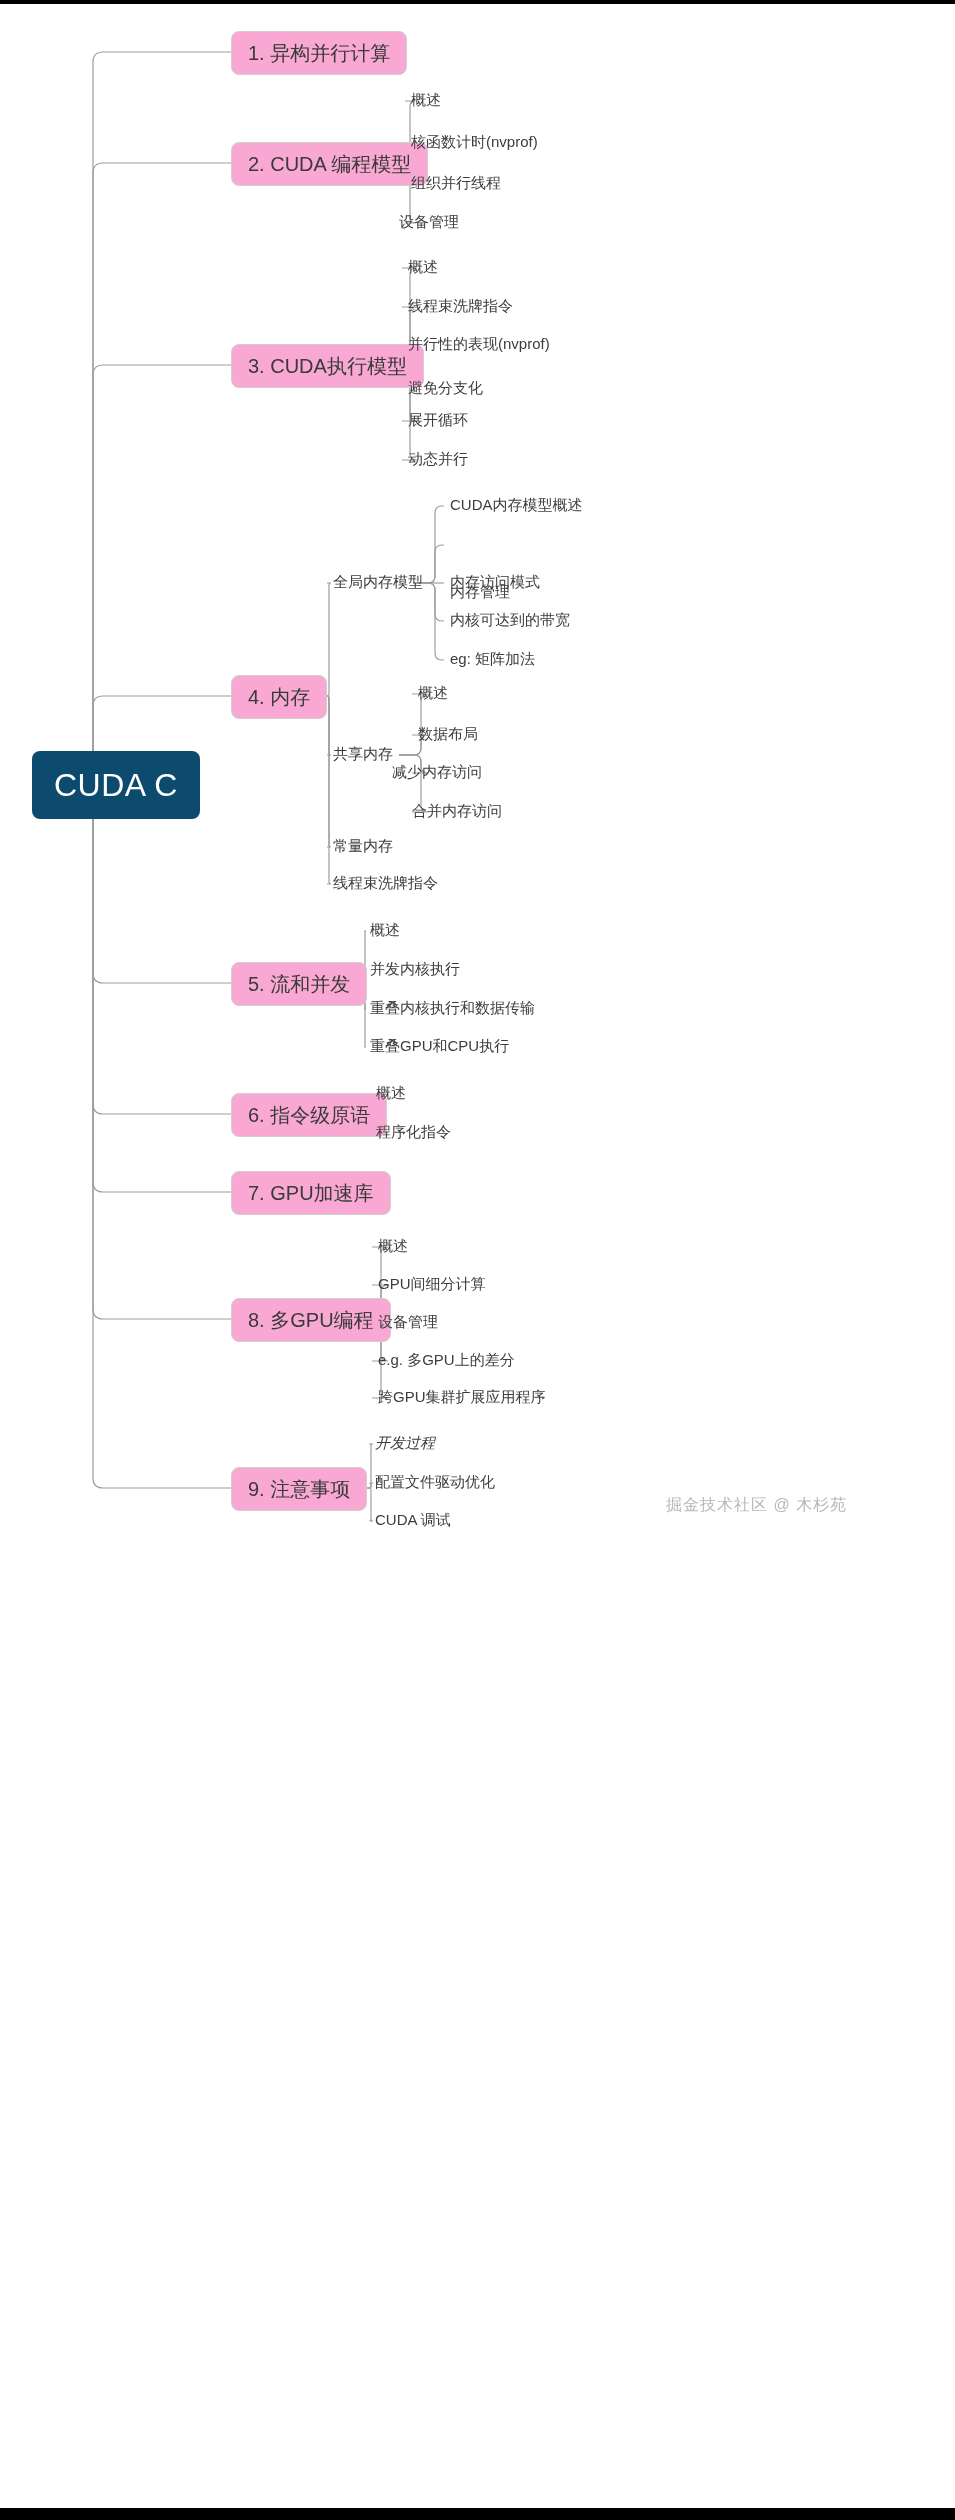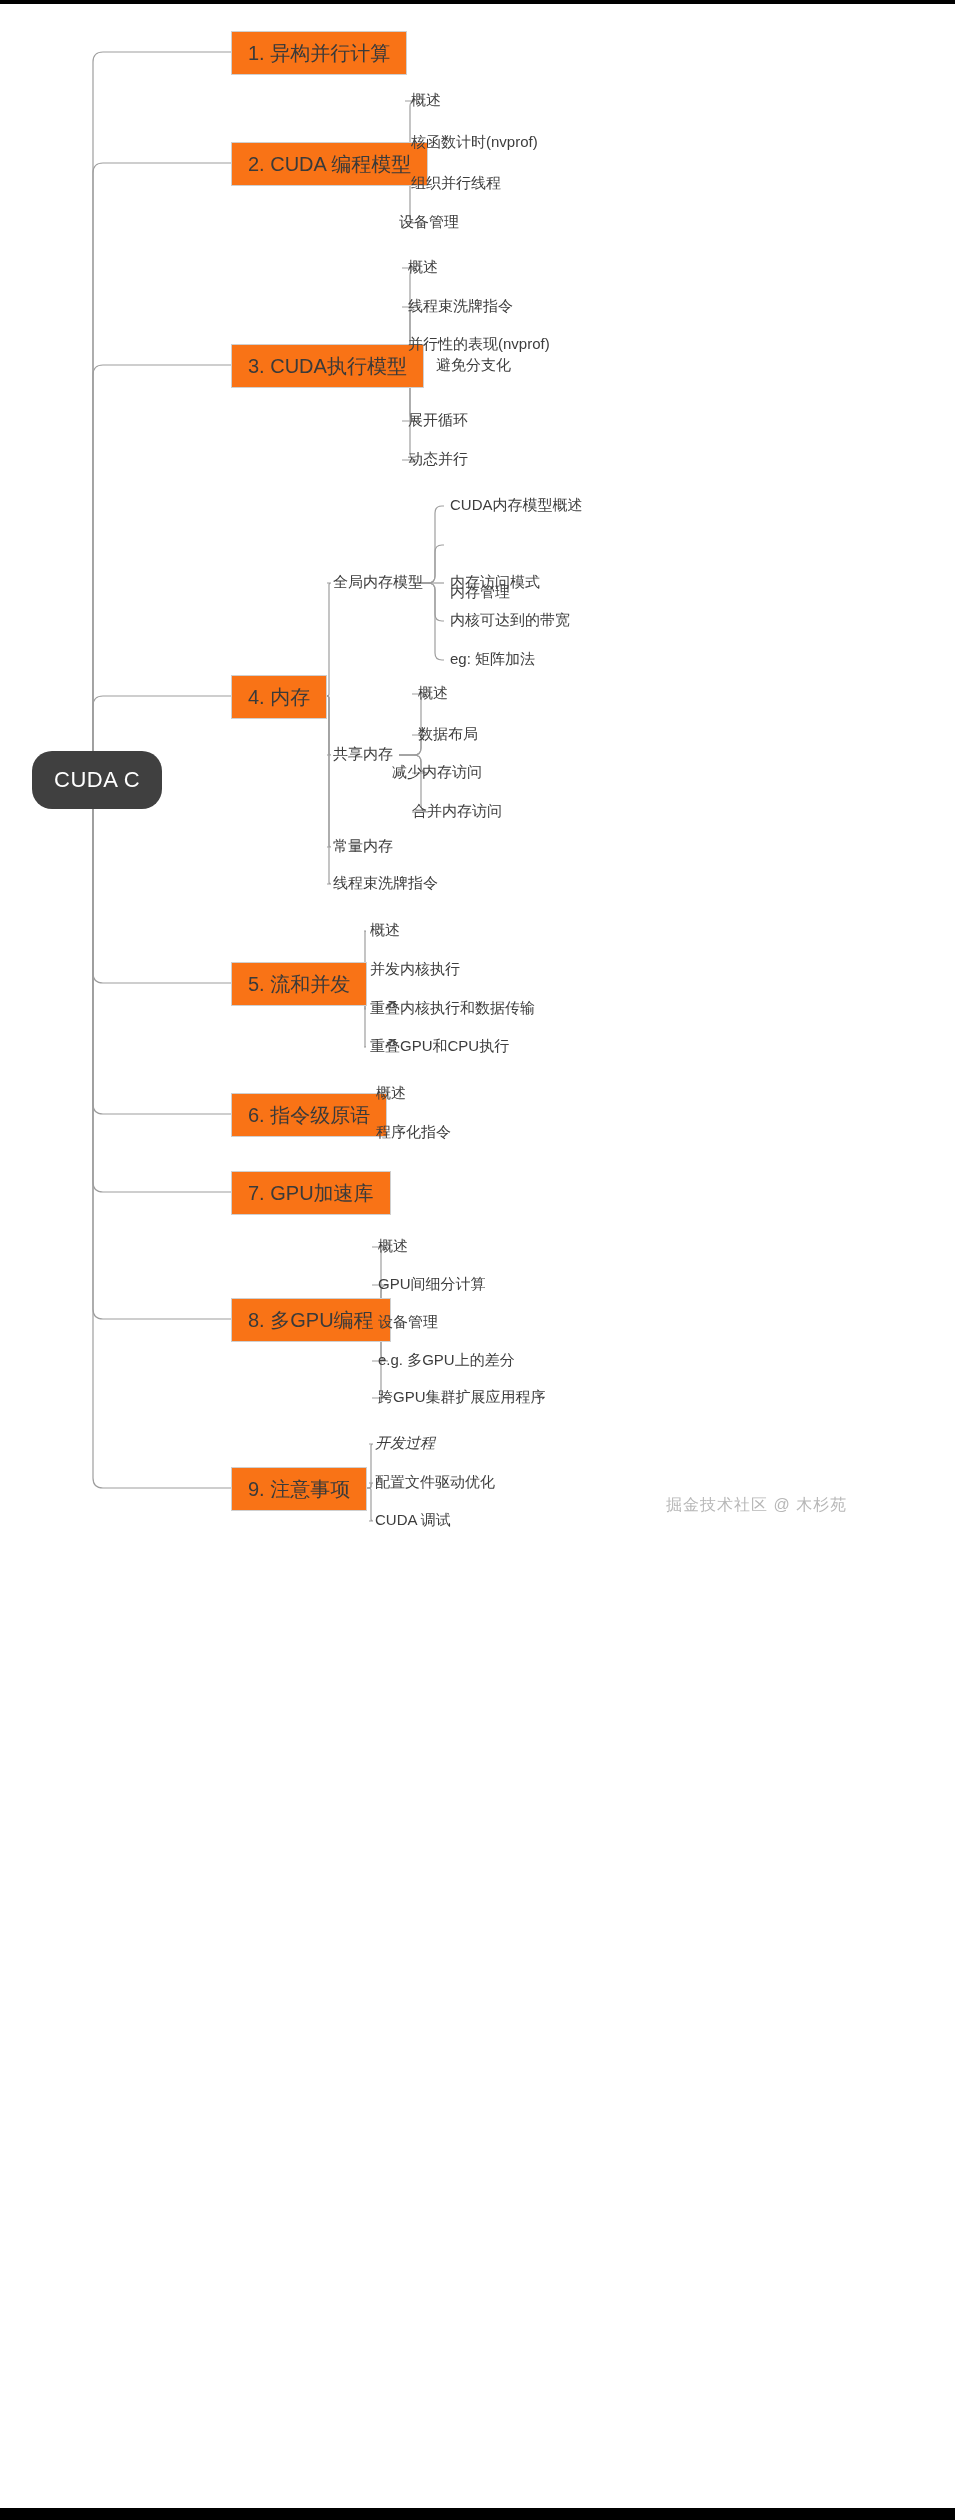--- a/index.html
+++ b/index.html
@@ -7,26 +7,26 @@
     font-family:"Liberation Sans","DejaVu Sans",sans-serif;
     width:955px;height:2520px;position:relative;overflow:hidden;
     color:#3a3a3a;
   }
   #canvas{position:absolute;left:0;top:0;width:955px;height:2520px;}
   svg.links{position:absolute;left:0;top:0;width:955px;height:2520px;pointer-events:none;}
   .node{position:absolute;white-space:nowrap;line-height:1;}
 
   
   .root{
-    background:#404040;color:#ffffff;border-radius:20px;
-    font-size:22px;padding:18px 22px;letter-spacing:.5px;
+    background:#0c4a6e;color:#ffffff;border-radius:8px;
+    font-size:32px;padding:18px 22px;letter-spacing:.5px;
   }
   
   .topic{
-    background:#f97316;border:1px solid #cfcfcf;border-radius:0;
+    background:#f9a8d4;border:1px solid #cfcfcf;border-radius:8px;
     font-size:20px;padding:11px 16px;color:#3a3a3a;
   }
   
   .leaf{font-size:15px;color:#3d3d3d;}
   .watermark{
     font-size:16px;color:#b7b7b7;letter-spacing:1px;
   }
   .bottombar{position:absolute;left:0;top:2508px;width:955px;height:12px;background:#000;}
   .topbar{position:absolute;left:0;top:0;width:955px;height:4px;background:#000;}
 </style>
@@ -94,21 +94,21 @@
       <div class="node topic" style="left: 231px; top: 1171px;">7. GPU加速库</div>
       <div class="node topic" style="left: 231px; top: 1298px;">8. 多GPU编程</div>
       <div class="node topic" style="left: 231px; top: 1467px;">9. 注意事项</div>
       <div class="node leaf" style="left: 411px; top: 92px;">概述</div>
       <div class="node leaf" style="left: 411px; top: 134px;">核函数计时(nvprof)</div>
       <div class="node leaf" style="left: 411px; top: 175px;">组织并行线程</div>
       <div class="node leaf" style="left: 399px; top: 214px; text-align: right;">设备管理</div>
       <div class="node leaf" style="left: 408px; top: 259px;">概述</div>
       <div class="node leaf" style="left: 408px; top: 298px;">线程束洗牌指令</div>
       <div class="node leaf" style="left: 408px; top: 336px;">并行性的表现(nvprof)</div>
-      <div class="node leaf" style="left: 408px; top: 357px; margin-left: 28px;">避免分支化</div>
+      <div class="node leaf" style="left: 408px; top: 380px;">避免分支化</div>
       <div class="node leaf" style="left: 408px; top: 412px;">展开循环</div>
       <div class="node leaf" style="left: 408px; top: 451px;">动态并行</div>
       <div class="node leaf" style="left: 333px; top: 574px;">全局内存模型</div>
       <div class="node leaf" style="left: 333px; top: 746px;">共享内存</div>
       <div class="node leaf" style="left: 333px; top: 838px;">常量内存</div>
       <div class="node leaf" style="left: 333px; top: 875px;">线程束洗牌指令</div>
       <div class="node leaf" style="left: 450px; top: 497px;">CUDA内存模型概述</div>
       <div class="node leaf" style="left: 450px; top: 536px; margin-top: 48px;">内存管理</div>
       <div class="node leaf" style="left: 450px; top: 574px;">内存访问模式</div>
       <div class="node leaf" style="left: 450px; top: 612px;">内核可达到的带宽</div>

